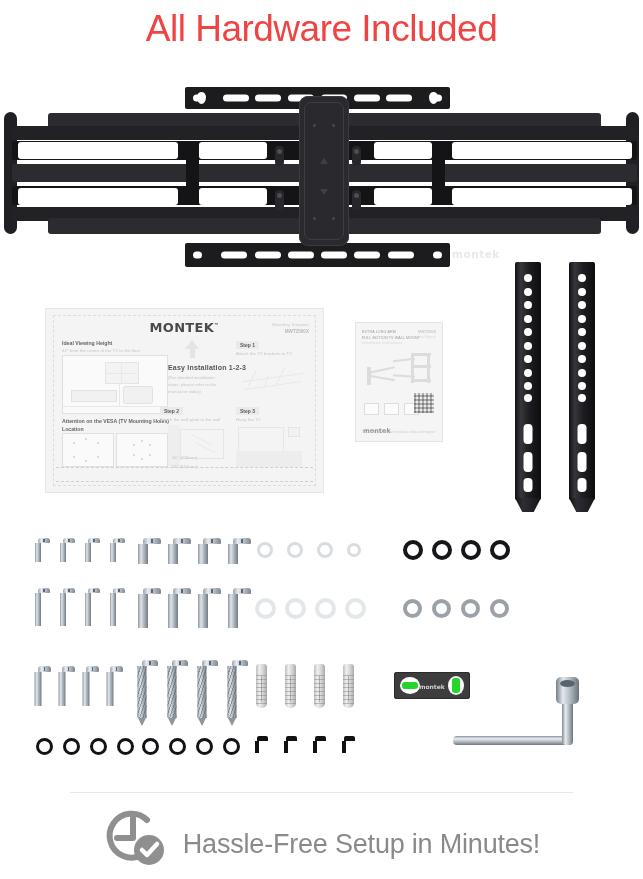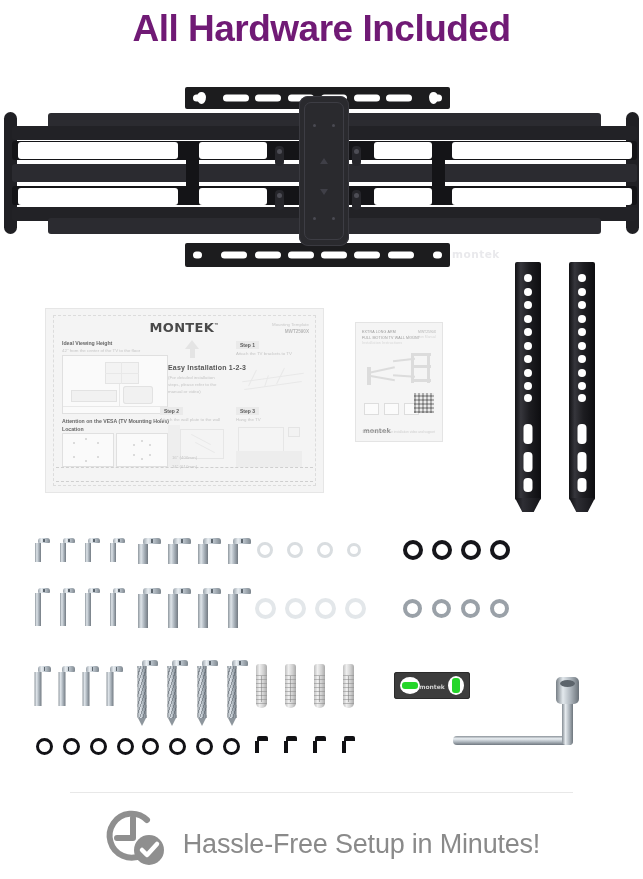--- a/index.html
+++ b/index.html
@@ -27,22 +27,22 @@
     position: absolute;
     left: 0; top: 0;
     width: 643px;
     height: 56px;
     display: flex;
     align-items: center;
     justify-content: center;
   }
   .header-title {
     font-size: 37px;
-    font-weight: bold;
-    color: #701a75;
+    font-weight: normal;
+    color: #ef4444;
     letter-spacing: -0.5px;
     line-height: 1;
     white-space: nowrap;
   }
 
   
   .mount-wrap {
     position: absolute;
     left: 0; top: 78px;
     width: 643px;

